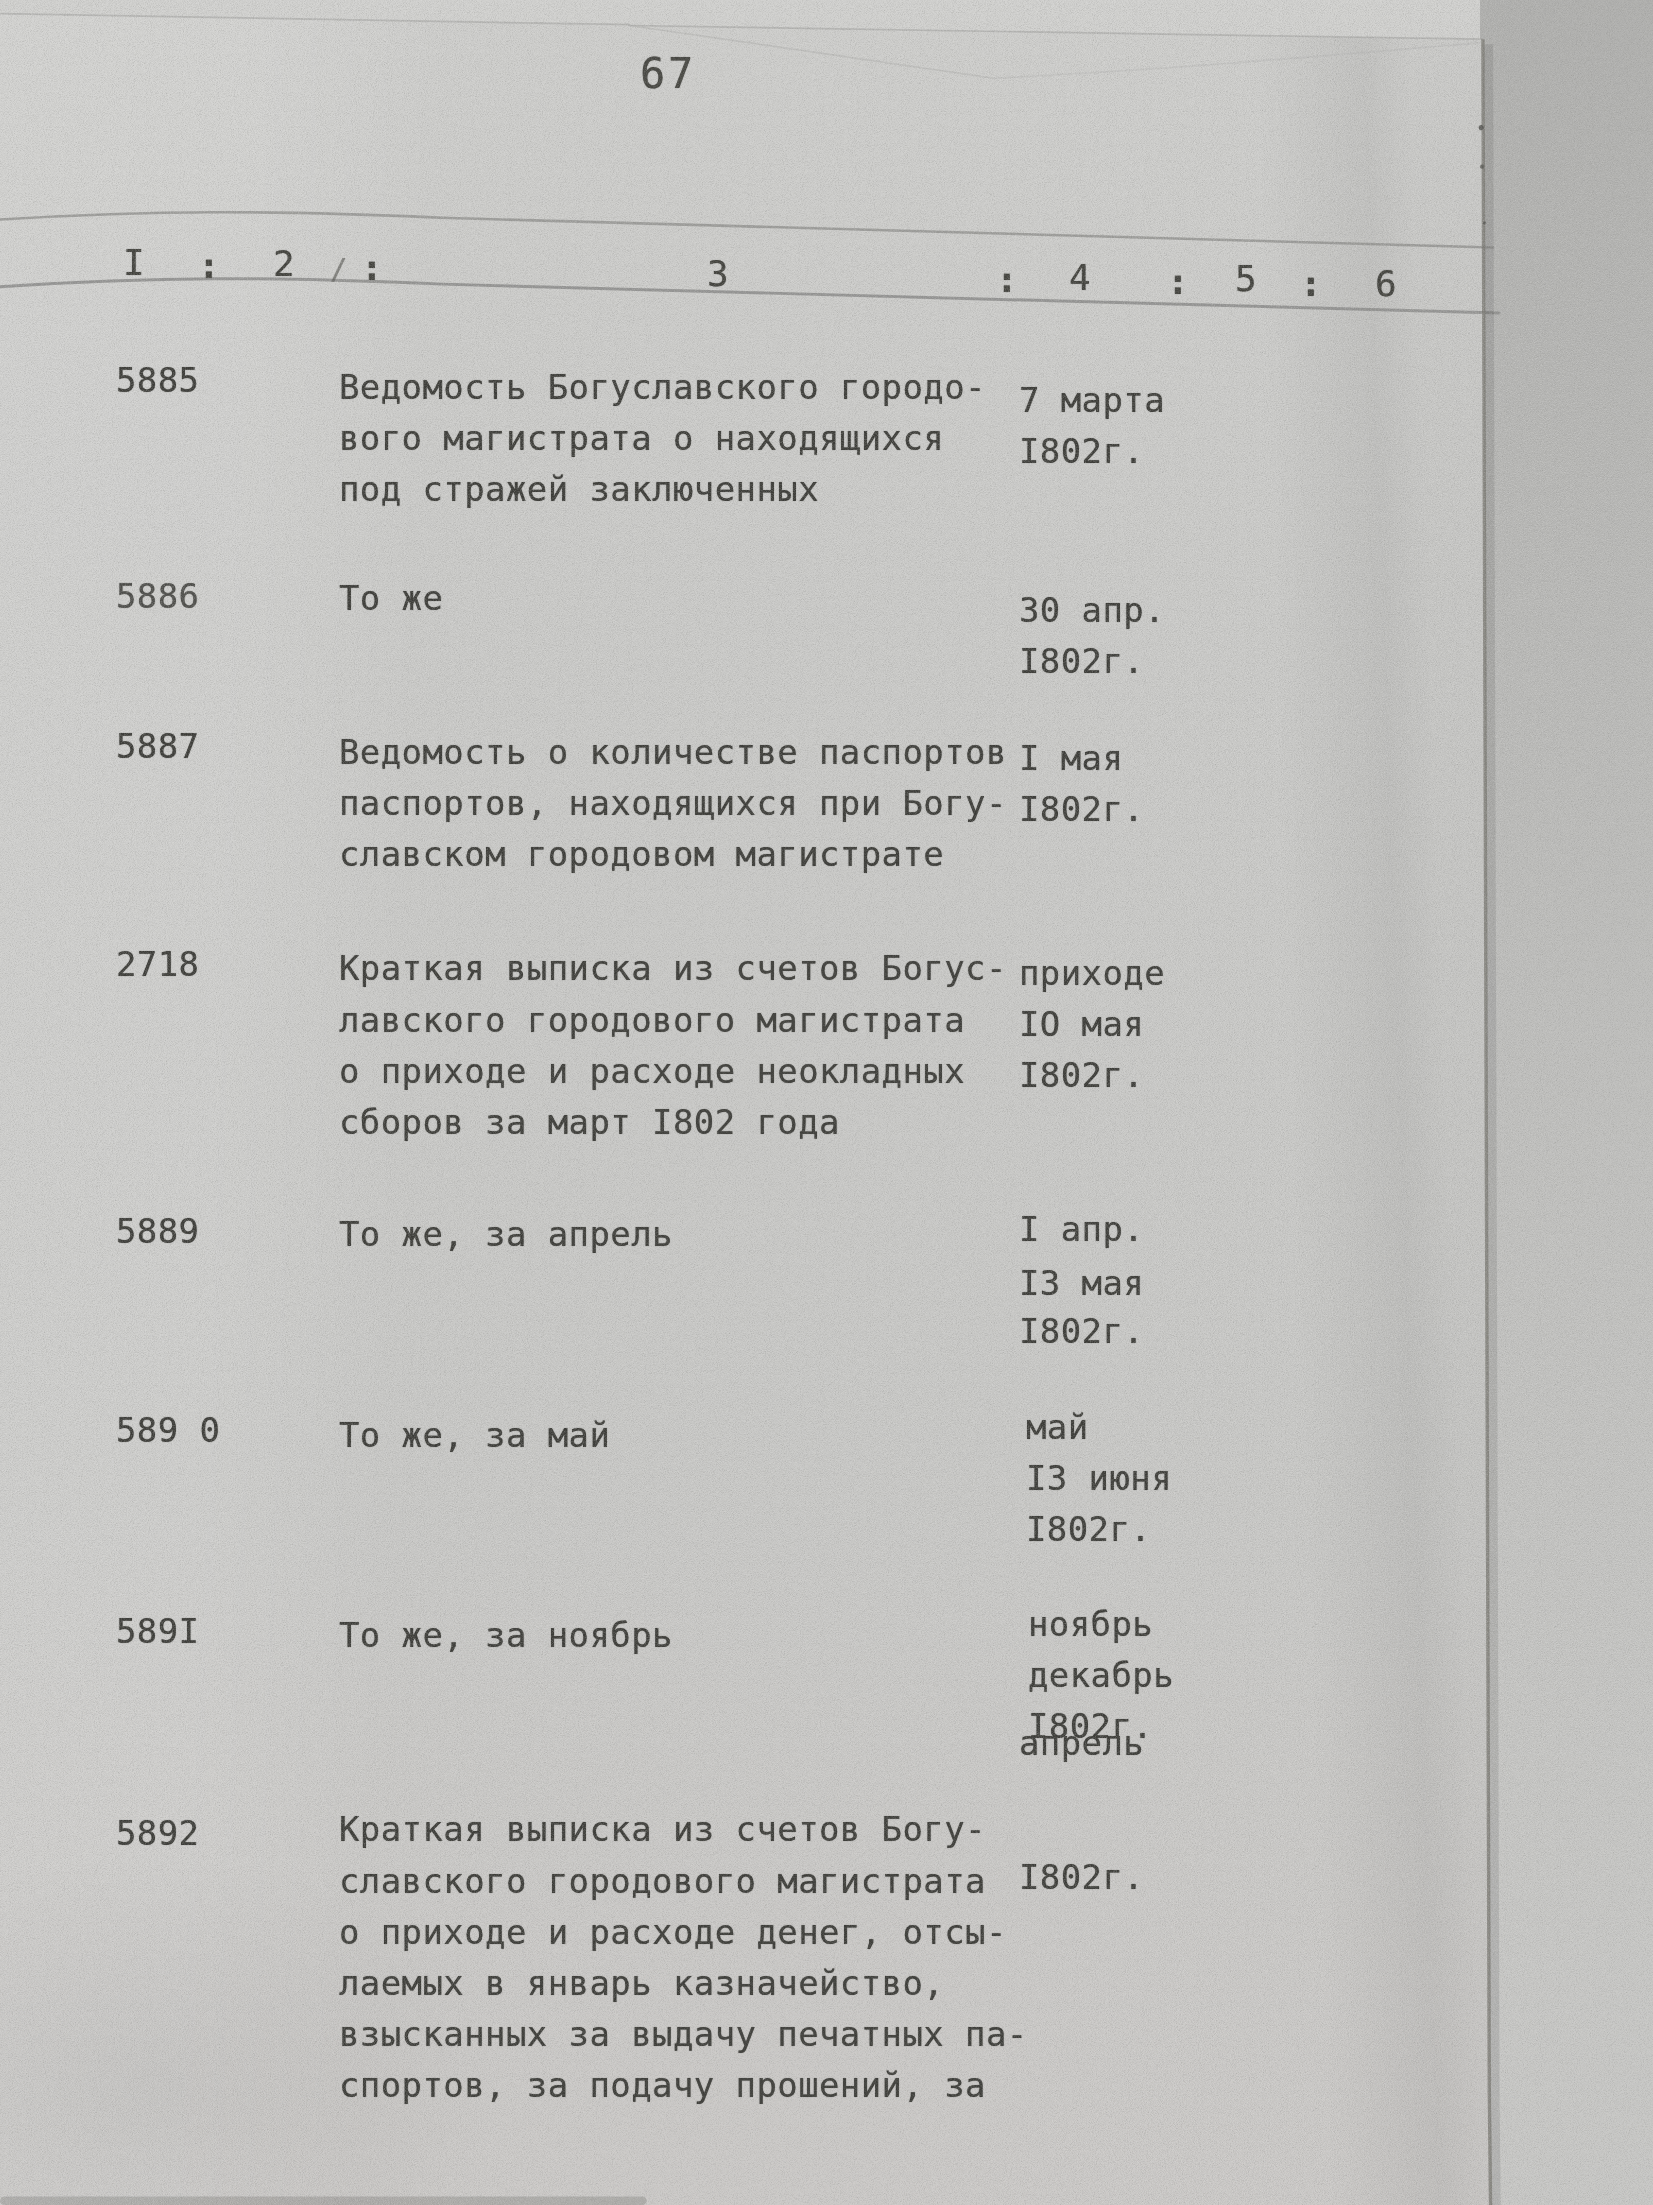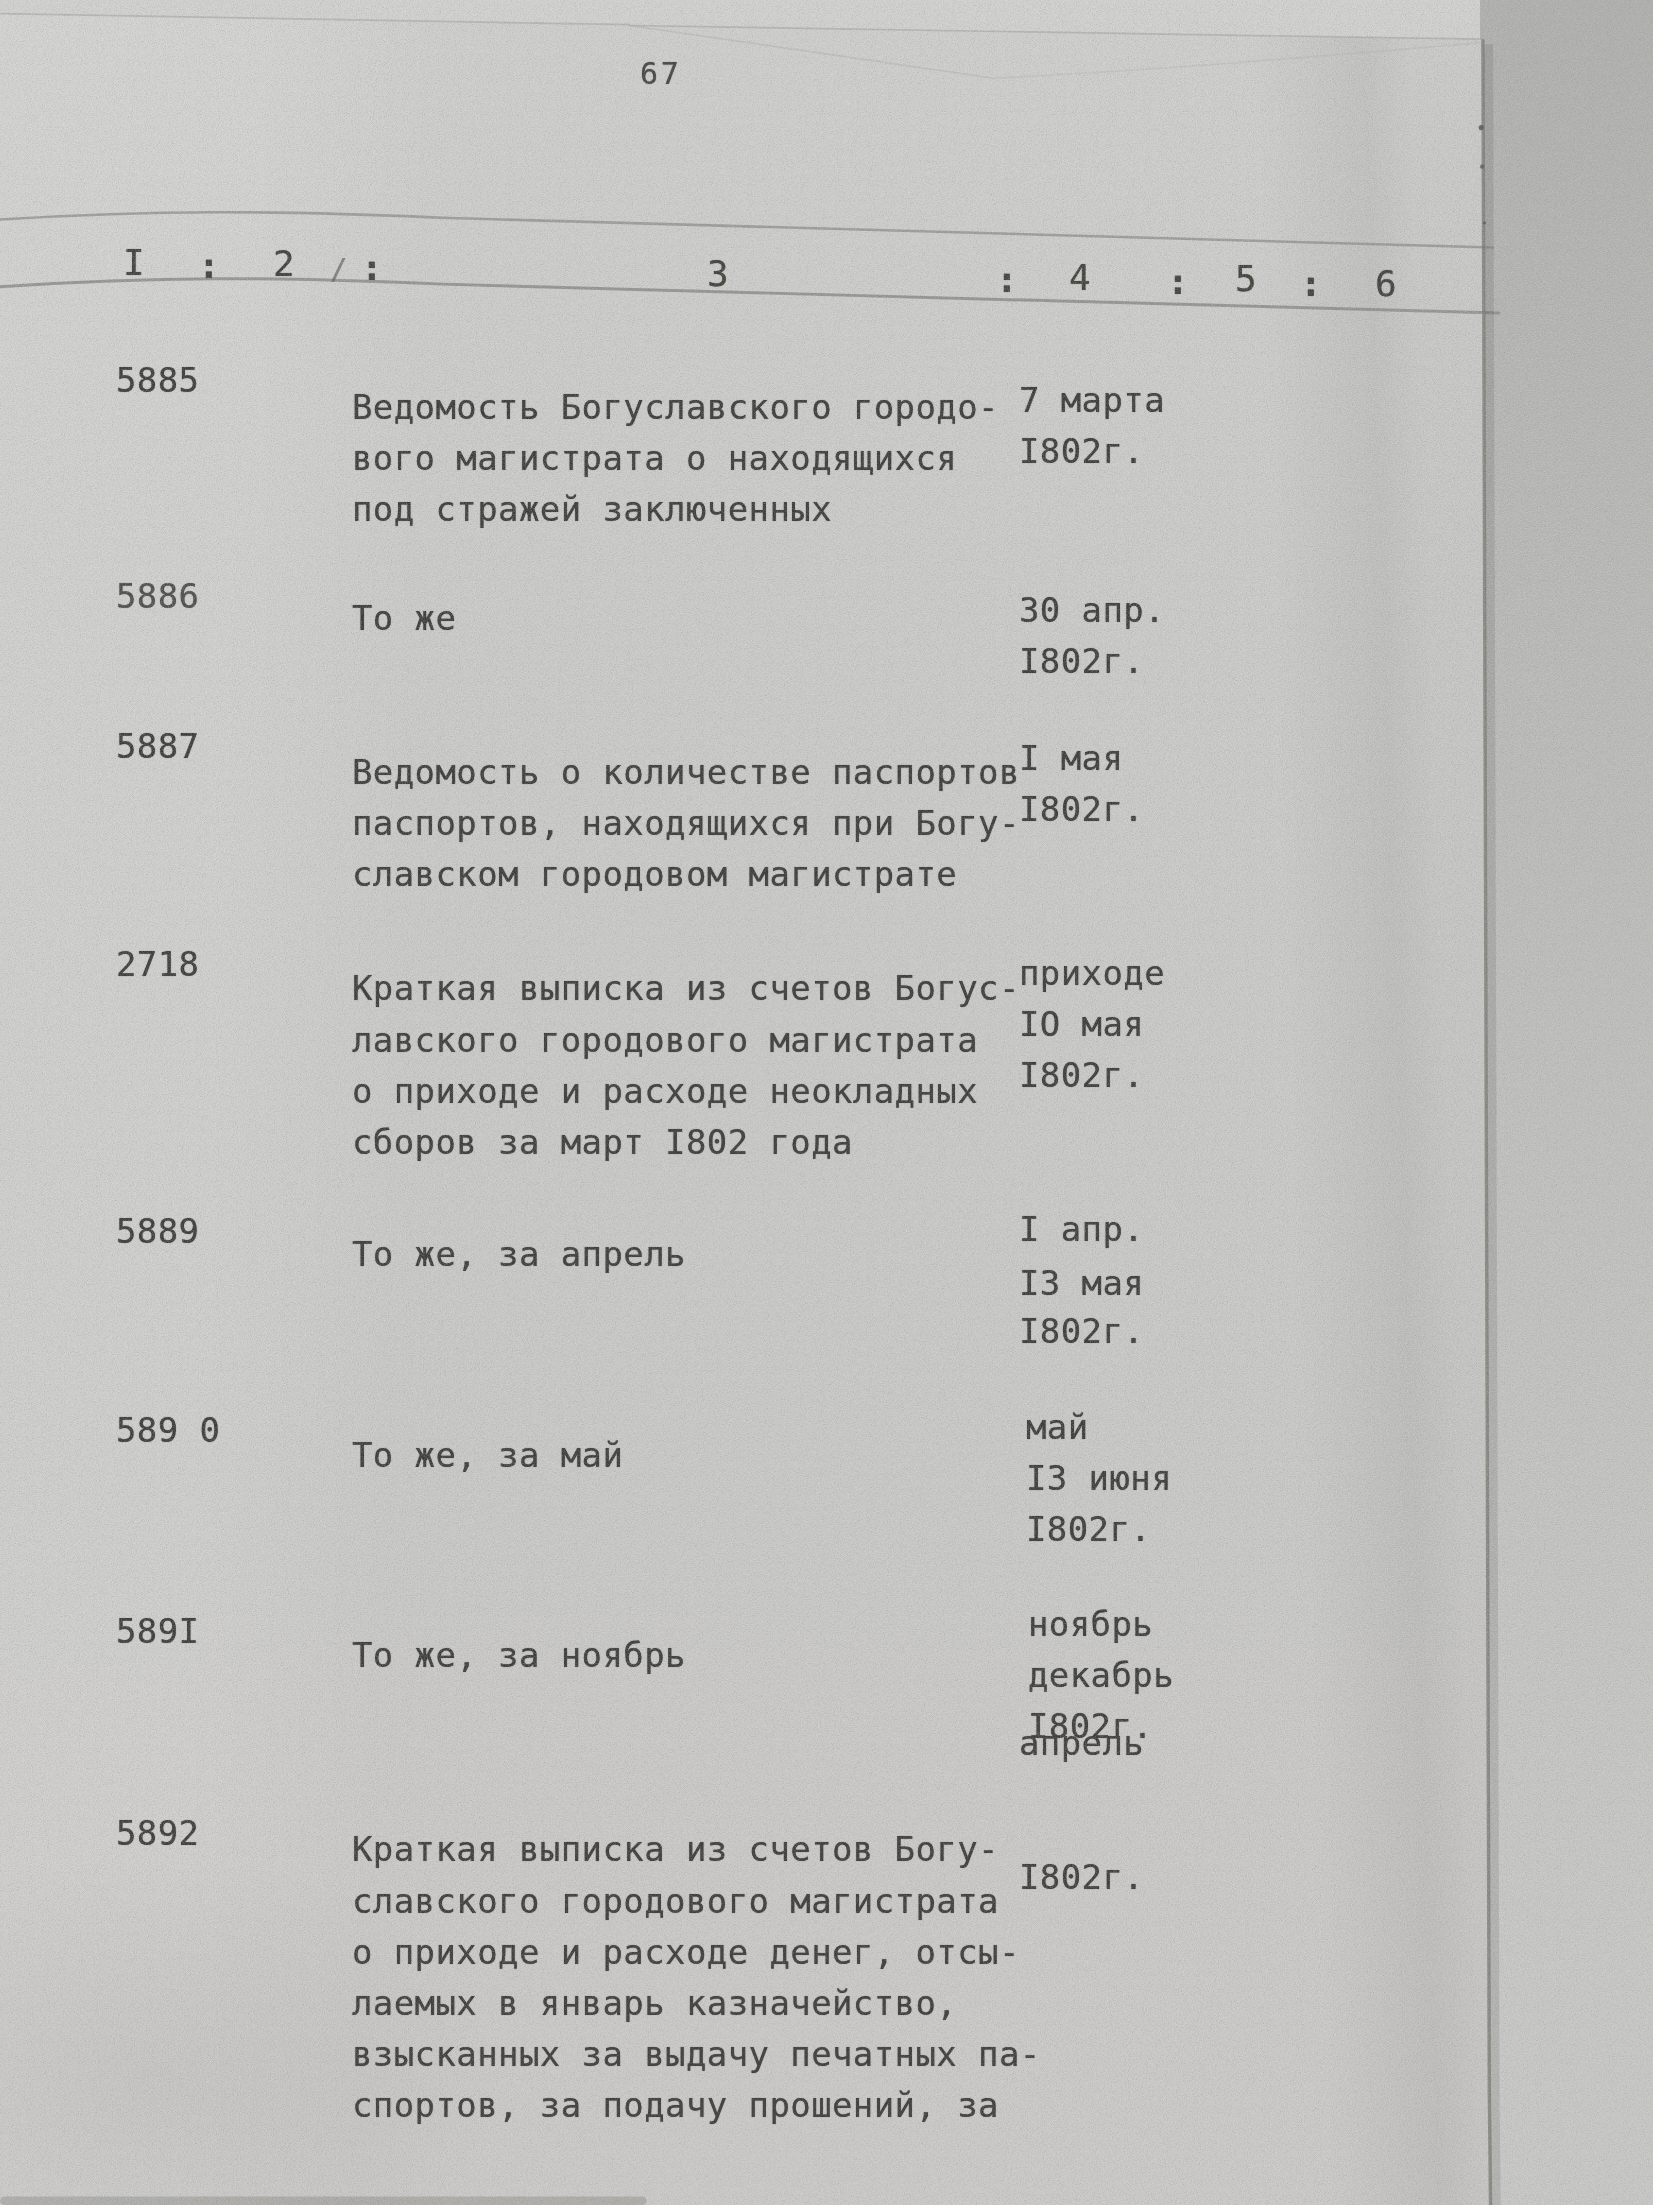--- a/index.html
+++ b/index.html
@@ -22,26 +22,26 @@
       linear-gradient(180deg,#cdcdcb 0px,#c9c9c7 596px,#c7c7c5 1446px,#cac8c6 2205px);
   }
   svg.overlay{position:absolute;inset:0;z-index:2;pointer-events:none;}
   svg.noise{position:absolute;inset:0;z-index:4;pointer-events:none;}
   .content{position:absolute;inset:0;z-index:3;color:#3a3a36;}
   .txt{
     position:absolute;white-space:nowrap;
     font-size:34px;line-height:39px;letter-spacing:0.4px;
     color:#3b3b37;text-shadow:0 0 1px rgba(45,45,40,0.65);
   }
-  .pageno{font-size:30px;letter-spacing:2.6px;color:#44443f;}
+  .pageno{font-size:42px;letter-spacing:2.6px;color:#44443f;}
   .hcell{font-size:36px;color:#41413c;}
   .hcolon{font-weight:700;}
   .hslash{opacity:.55;font-size:29px;}
   .num{left:116px;}
-  .dline{left:352px;margin-top:20px;}
+  .dline{left:339px;}
   .tline{left:1019px;}
   .faded{opacity:.88;}
 </style>
 </head>
 <body>
 
 <div class="scan">
 
   <div class="backdrop-right"></div>
   <div class="paper"></div>

